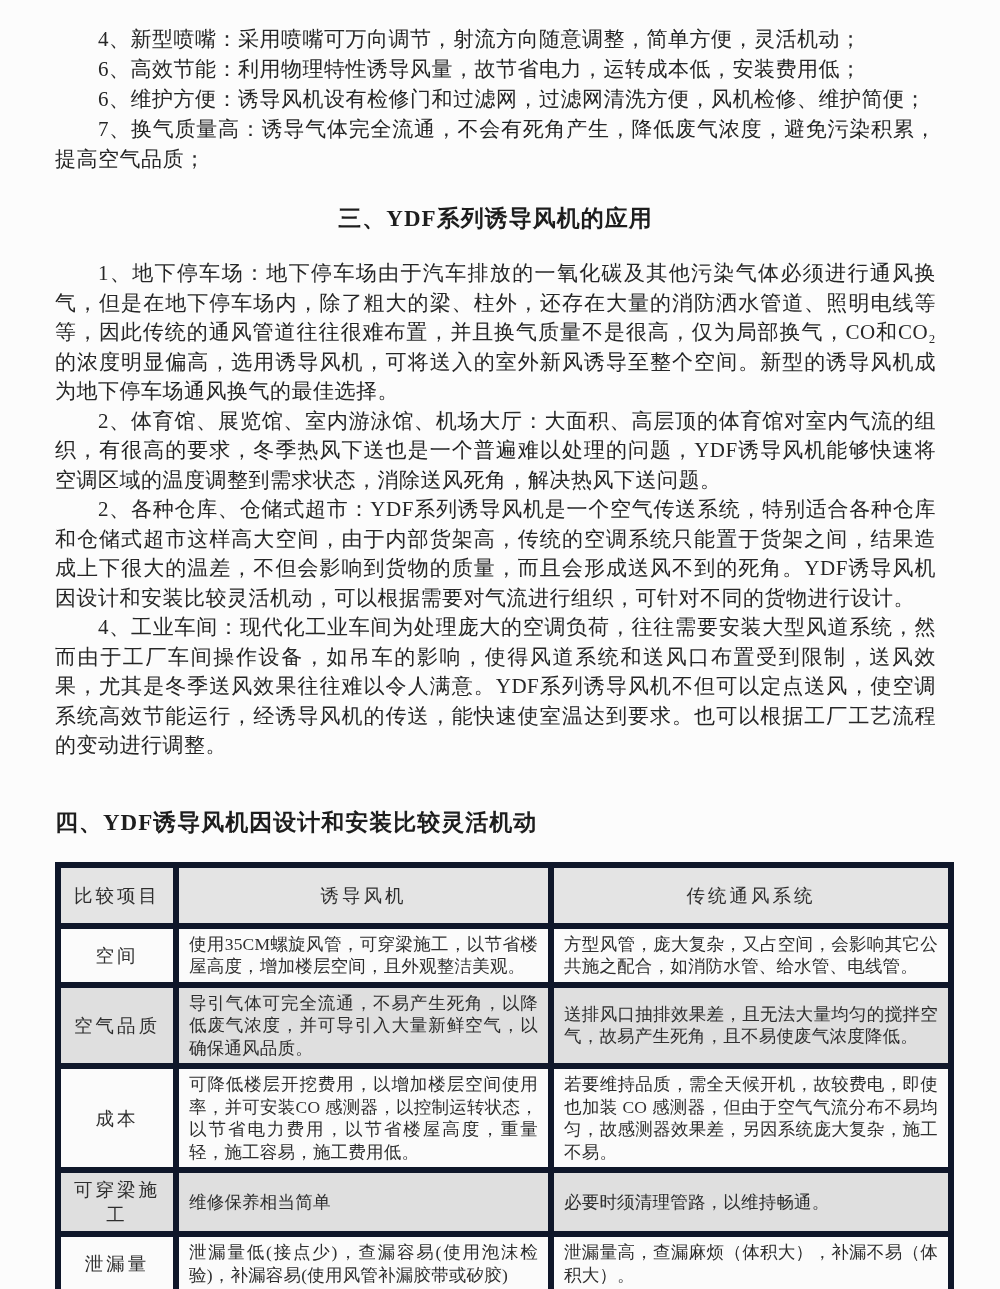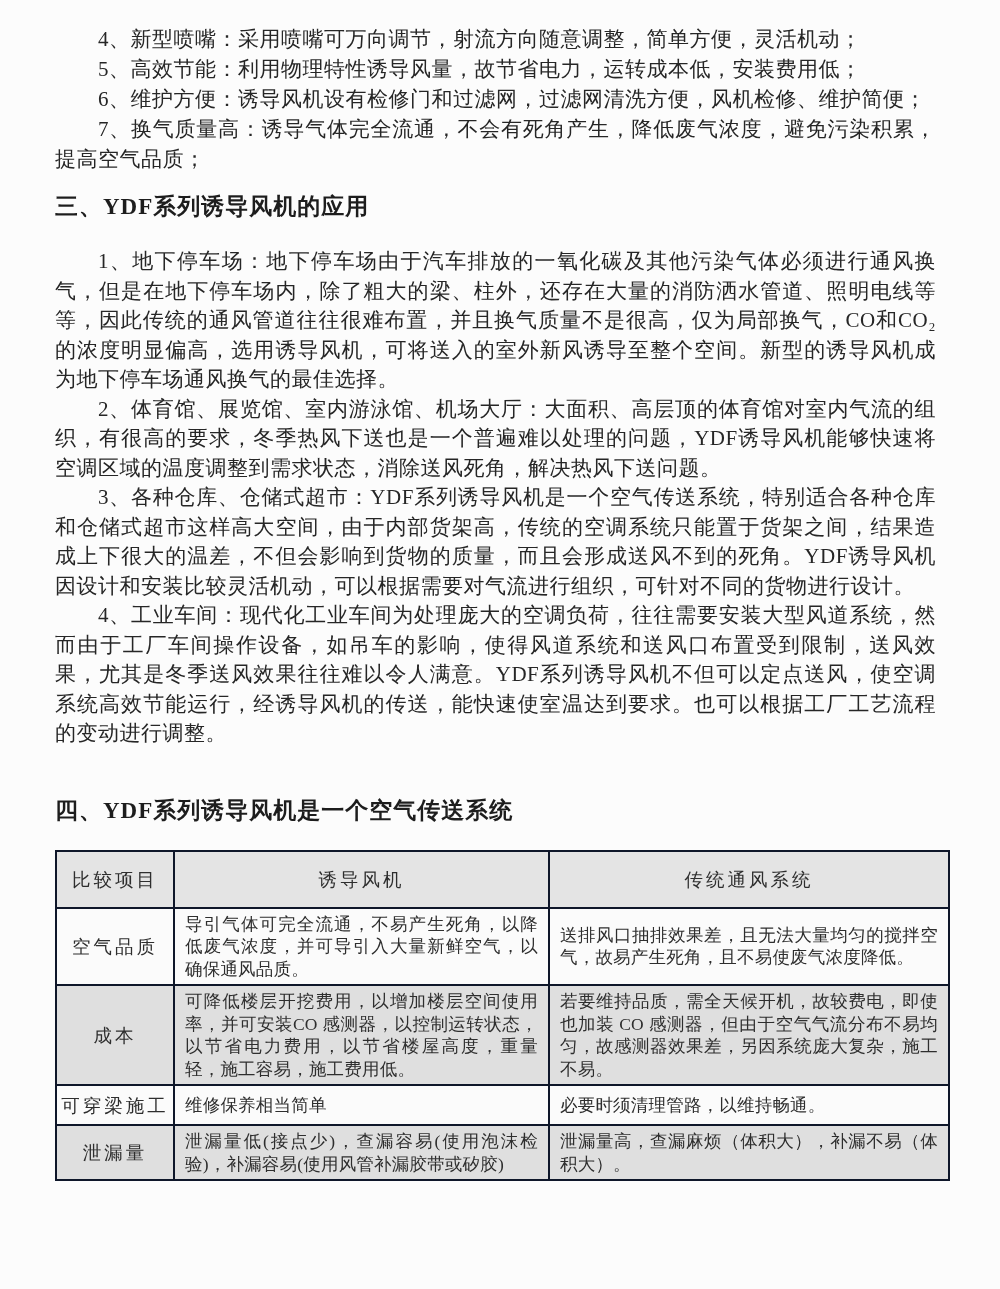--- a/index.html
+++ b/index.html
@@ -24,32 +24,32 @@
     letter-spacing:0.5px;
   }
   .intro .doc-par{line-height:30px;}
   .sec-heading{
     font-size:23px;
     font-weight:bold;
     letter-spacing:1px;
     margin:0;
     color:#1d1d1d;
   }
-  #sec3-heading{margin:17px 0 25px 0;}
+  #sec3-heading{margin:29px 0 25px 0;text-align:center;}
   #sec4-heading{margin:46px 0 24px 0;}
   table.cmp{
     width:893px;
     border-collapse:collapse;
     table-layout:fixed;
     font-size:17.5px;
     color:#2e2e2e;
     border:2px solid #383838;
   }
   table.cmp th, table.cmp td{
-    border:2px solid #0f172a;
+    border:6px solid #0f172a;
     vertical-align:middle;
     padding:4px 10px;
     margin-top:36px;
   }
   table.cmp thead th{
     background:#e4e4e4;
     font-weight:normal;
     font-size:18.5px;
     letter-spacing:3px;
     text-align:center;
@@ -77,50 +77,55 @@
   .r4{height:92px;}  
   .r1{height:40px;}  
 </style>
 </head>
 <body>
 
 <div class="page">
 
   <div class="intro">
     <p class="doc-par">4、新型喷嘴：采用喷嘴可万向调节，射流方向随意调整，简单方便，灵活机动；</p>
-    <p class="doc-par">5、高效节能：利用物理特性诱导风量，故节省电力，运转成本低，安装费用低；</p>
+    <p class="doc-par">6、高效节能：利用物理特性诱导风量，故节省电力，运转成本低，安装费用低；</p>
     <p class="doc-par">6、维护方便：诱导风机设有检修门和过滤网，过滤网清洗方便，风机检修、维护简便；</p>
     <p class="doc-par">7、换气质量高：诱导气体完全流通，不会有死角产生，降低废气浓度，避免污染积累，提高空气品质；</p>
   </div>
 
   <h2 class="sec-heading" id="sec3-heading">三、YDF系列诱导风机的应用</h2>
 
   <div>
     <p class="doc-par">1、地下停车场：地下停车场由于汽车排放的一氧化碳及其他污染气体必须进行通风换气，但是在地下停车场内，除了粗大的梁、柱外，还存在大量的消防洒水管道、照明电线等等，因此传统的通风管道往往很难布置，并且换气质量不是很高，仅为局部换气，CO和CO₂的浓度明显偏高，选用诱导风机，可将送入的室外新风诱导至整个空间。新型的诱导风机成为地下停车场通风换气的最佳选择。</p>
     <p class="doc-par">2、体育馆、展览馆、室内游泳馆、机场大厅：大面积、高层顶的体育馆对室内气流的组织，有很高的要求，冬季热风下送也是一个普遍难以处理的问题，YDF诱导风机能够快速将空调区域的温度调整到需求状态，消除送风死角，解决热风下送问题。</p>
-    <p class="doc-par">3、各种仓库、仓储式超市：YDF系列诱导风机是一个空气传送系统，特别适合各种仓库和仓储式超市这样高大空间，由于内部货架高，传统的空调系统只能置于货架之间，结果造成上下很大的温差，不但会影响到货物的质量，而且会形成送风不到的死角。YDF诱导风机因设计和安装比较灵活机动，可以根据需要对气流进行组织，可针对不同的货物进行设计。</p>
+    <p class="doc-par">2、各种仓库、仓储式超市：YDF系列诱导风机是一个空气传送系统，特别适合各种仓库和仓储式超市这样高大空间，由于内部货架高，传统的空调系统只能置于货架之间，结果造成上下很大的温差，不但会影响到货物的质量，而且会形成送风不到的死角。YDF诱导风机因设计和安装比较灵活机动，可以根据需要对气流进行组织，可针对不同的货物进行设计。</p>
     <p class="doc-par">4、工业车间：现代化工业车间为处理庞大的空调负荷，往往需要安装大型风道系统，然而由于工厂车间操作设备，如吊车的影响，使得风道系统和送风口布置受到限制，送风效果，尤其是冬季送风效果往往难以令人满意。YDF系列诱导风机不但可以定点送风，使空调系统高效节能运行，经诱导风机的传送，能快速使室温达到要求。也可以根据工厂工艺流程的变动进行调整。</p>
   </div>
 
-  <h2 class="sec-heading" id="sec4-heading">四、YDF系列诱导风机是一个空气传送系统</h2>
+  <h2 class="sec-heading" id="sec4-heading">四、YDF诱导风机因设计和安装比较灵活机动</h2>
 
   <table class="cmp">
     <colgroup>
       <col class="col-item">
         <col class="col-induced">
         <col class="col-trad">
     </colgroup>
     <thead>
       <tr>
         <th>比较项目</th>
         <th>诱导风机</th>
         <th>传统通风系统</th>
       </tr>
     </thead>
     <tbody>
+      <tr class="r2">
+        <th>空间</th>
+        <td>使用35CM螺旋风管，可穿梁施工，以节省楼屋高度，增加楼层空间，且外观整洁美观。</td>
+        <td>方型风管，庞大复杂，又占空间，会影响其它公共施之配合，如消防水管、给水管、电线管。</td>
+      </tr>
       <tr class="r3">
         <th>空气品质</th>
         <td>导引气体可完全流通，不易产生死角，以降低废气浓度，并可导引入大量新鲜空气，以确保通风品质。</td>
         <td>送排风口抽排效果差，且无法大量均匀的搅拌空气，故易产生死角，且不易使废气浓度降低。</td>
       </tr>
       <tr class="r4">
         <th>成本</th>
         <td>可降低楼层开挖费用，以增加楼层空间使用率，并可安装CO 感测器，以控制运转状态，以节省电力费用，以节省楼屋高度，重量轻，施工容易，施工费用低。</td>
         <td>若要维持品质，需全天候开机，故较费电，即使也加装 CO 感测器，但由于空气气流分布不易均匀，故感测器效果差，另因系统庞大复杂，施工不易。</td>
       </tr>

